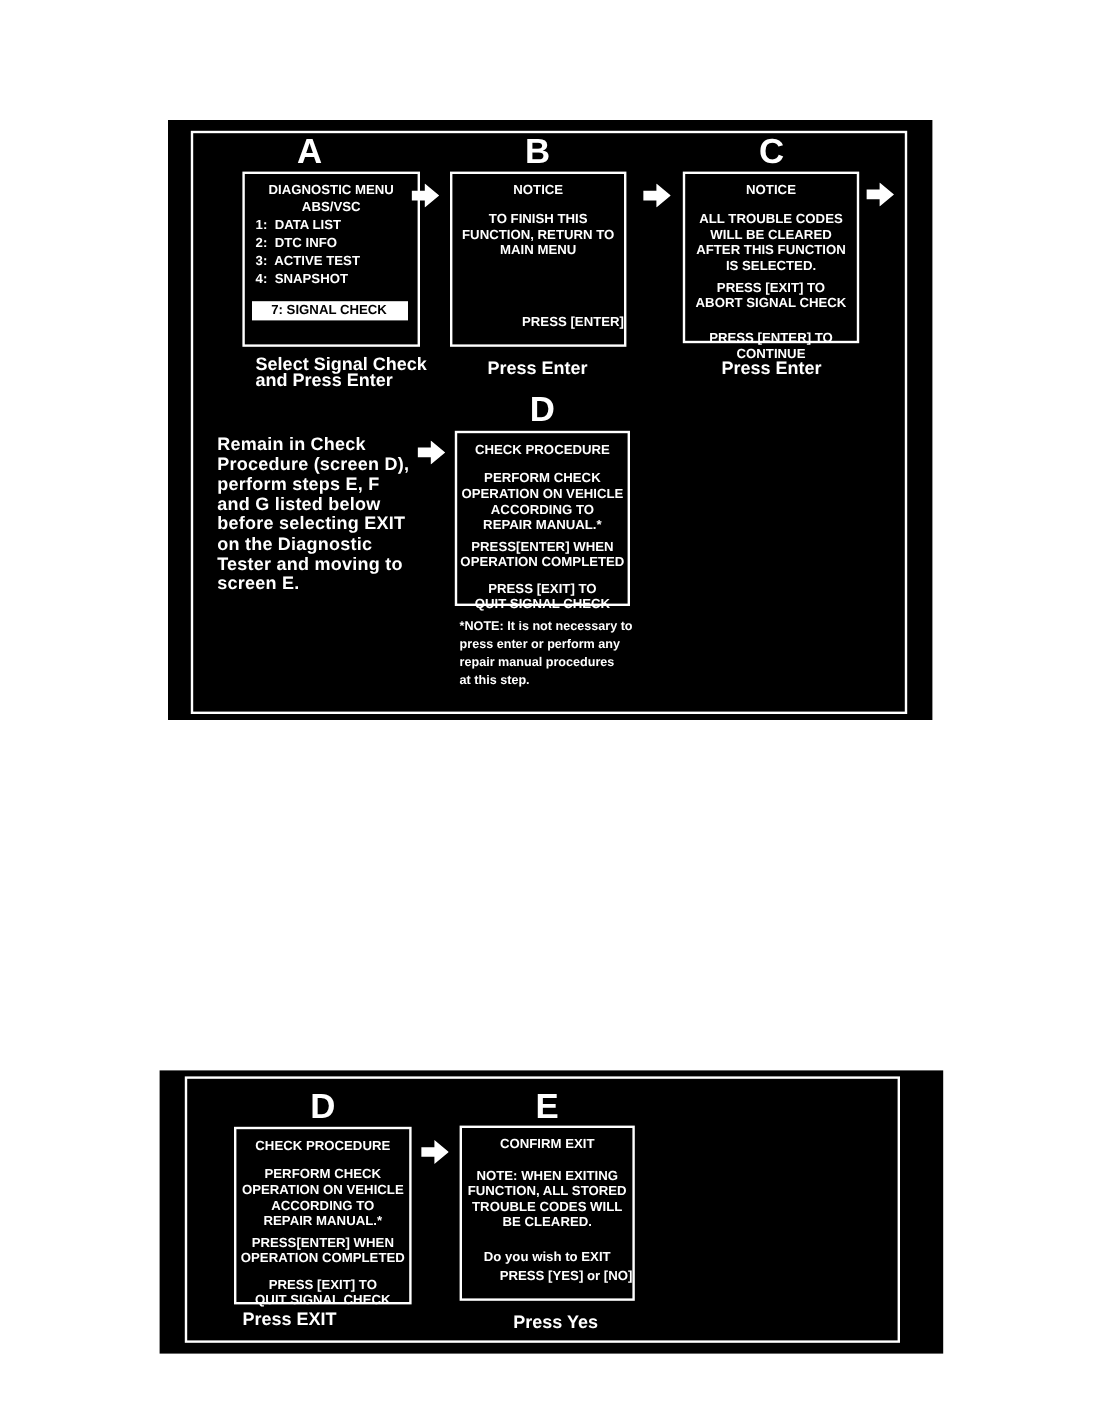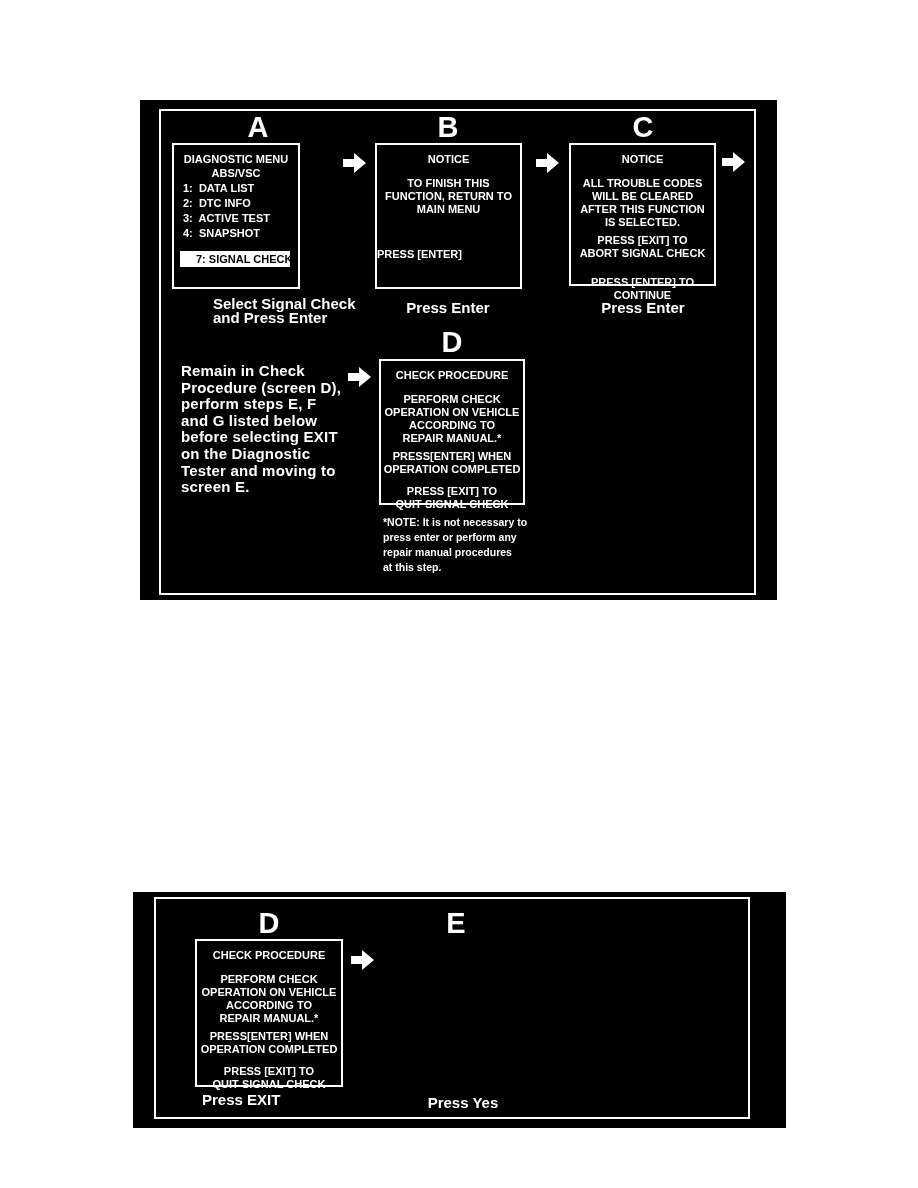--- a/index.html
+++ b/index.html
@@ -22,24 +22,24 @@
     position: absolute; background: #000000; border: 2px solid #ffffff;
     color: #ffffff; text-align: center;
     font-size: 11px; line-height: 13px;
   }
   .scr .ttl { margin-top: 7px; text-align: center; line-height: 14px; }
   .grp { margin-top: 11px; }
   .grp.mt5 { margin-top: 5px; }
   .grp.mt6 { margin-top: 16px; }
   .grp.mt9 { margin-top: 9px; }
   .grp.mt13 { margin-top: 13px; }
-  .footer { position: absolute; left: 0; right: 0; bottom: 26px; text-align: left; }
+  .footer { position: absolute; left: 0; right: 0; bottom: 11px; text-align: right; }
 
   
-  #scr-a { left: 32px; top: 43px; width: 128px; height: 146px; text-align: left; }
+  #scr-a { left: 62px; top: 43px; width: 148px; height: 146px; text-align: left; }
   #scr-a .menu { margin: 1px 0 0 9px; line-height: 15px; white-space: pre; }
   #scr-a .hl {
     position: absolute; left: 6px; right: 8px; top: 106px; height: 16px;
     background: #ffffff; color: #000000;
     line-height: 16px; padding-left: 16px; white-space: pre; text-align: left;
   }
   
   #scr-b  { left: 235px; top: 43px;  width: 147px; height: 146px; }
   #scr-c  { left: 429px; top: 43px;  width: 147px; height: 143px; }
   #scr-d1 { left: 239px; top: 259px; width: 146px; height: 146px; }
@@ -219,16 +219,29 @@
         <div>QUIT SIGNAL CHECK</div>
       </div>
   </div>
 
   <div class="arrow" id="arr-de">
     <svg viewBox="0 0 23 20" xmlns="http://www.w3.org/2000/svg">
         <polygon points="0,6 11,6 11,0 23,10 11,20 11,14 0,14" fill="#ffffff"></polygon>
       </svg>
   </div>
 
+  <div class="scr" id="scr-e">
+    <div class="ttl">CONFIRM EXIT</div>
+    <div class="grp mt13">
+        <div>NOTE: WHEN EXITING</div>
+        <div>FUNCTION, ALL STORED</div>
+        <div>TROUBLE CODES WILL</div>
+        <div>BE CLEARED.</div>
+      </div>
+    <div class="grp mt6">
+        <div>Do you wish to EXIT</div>
+      </div>
+    <div class="footer">PRESS [YES] or [NO]</div>
+  </div>
 
   <div class="caption" id="cap-d2">Press EXIT</div>
   <div class="caption" id="cap-e">Press Yes</div>
 </div>
 
 </body></html>

